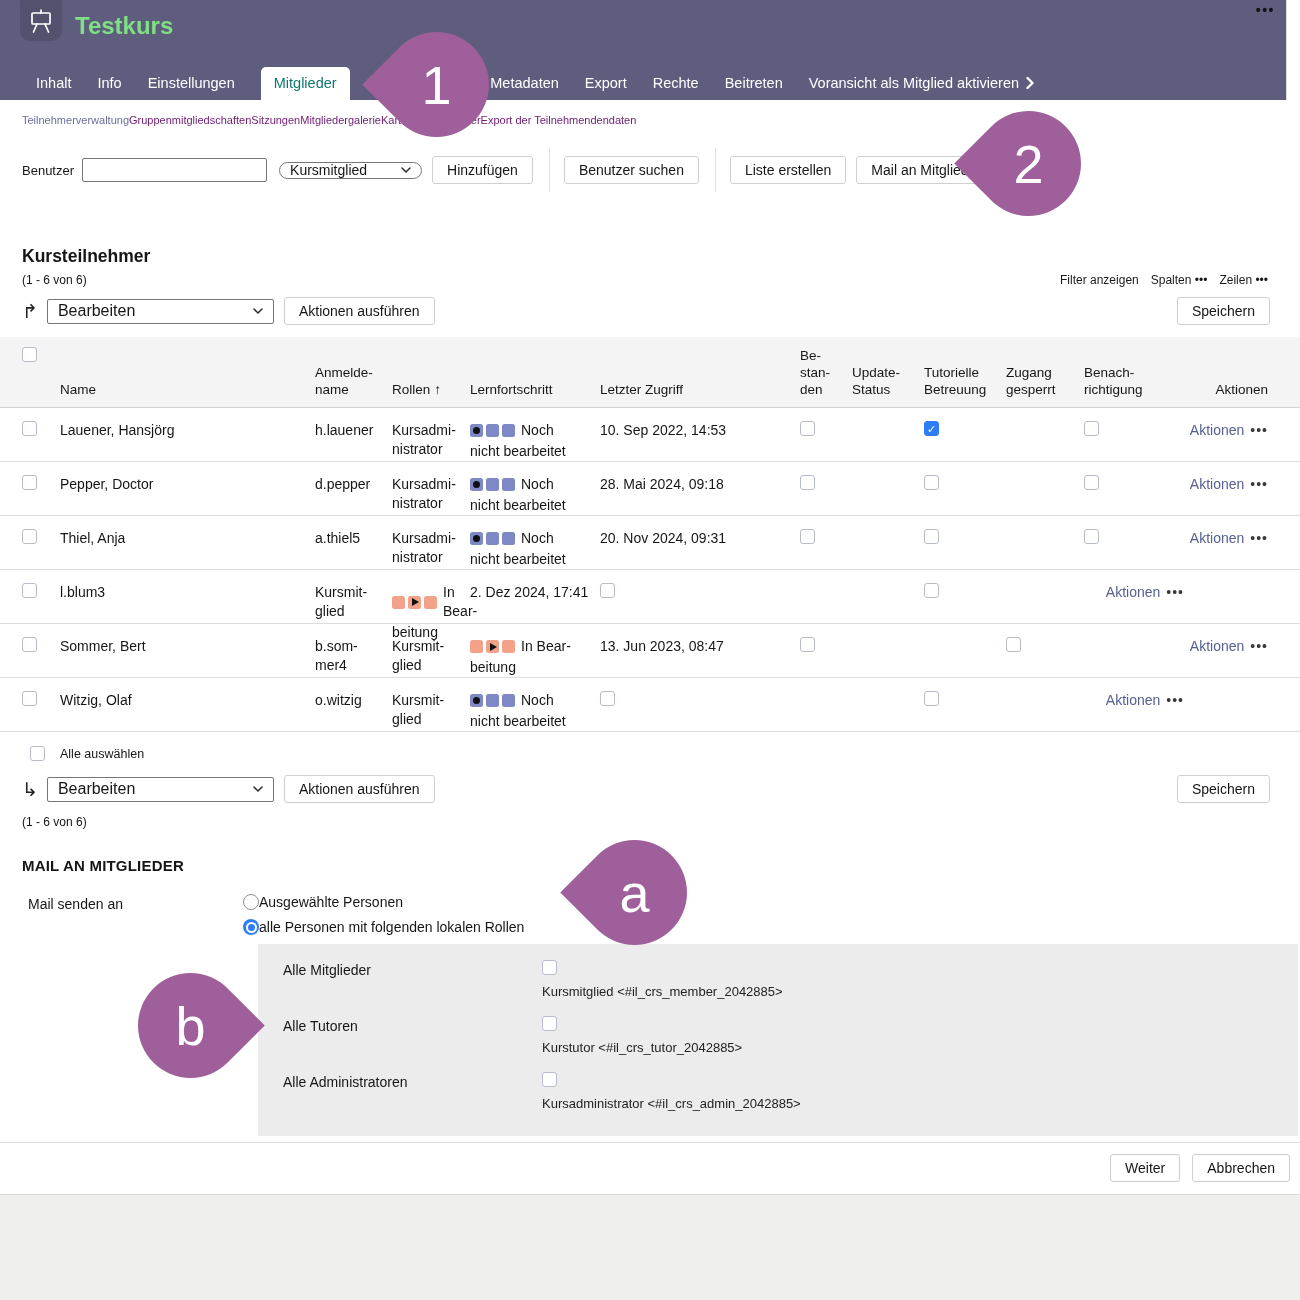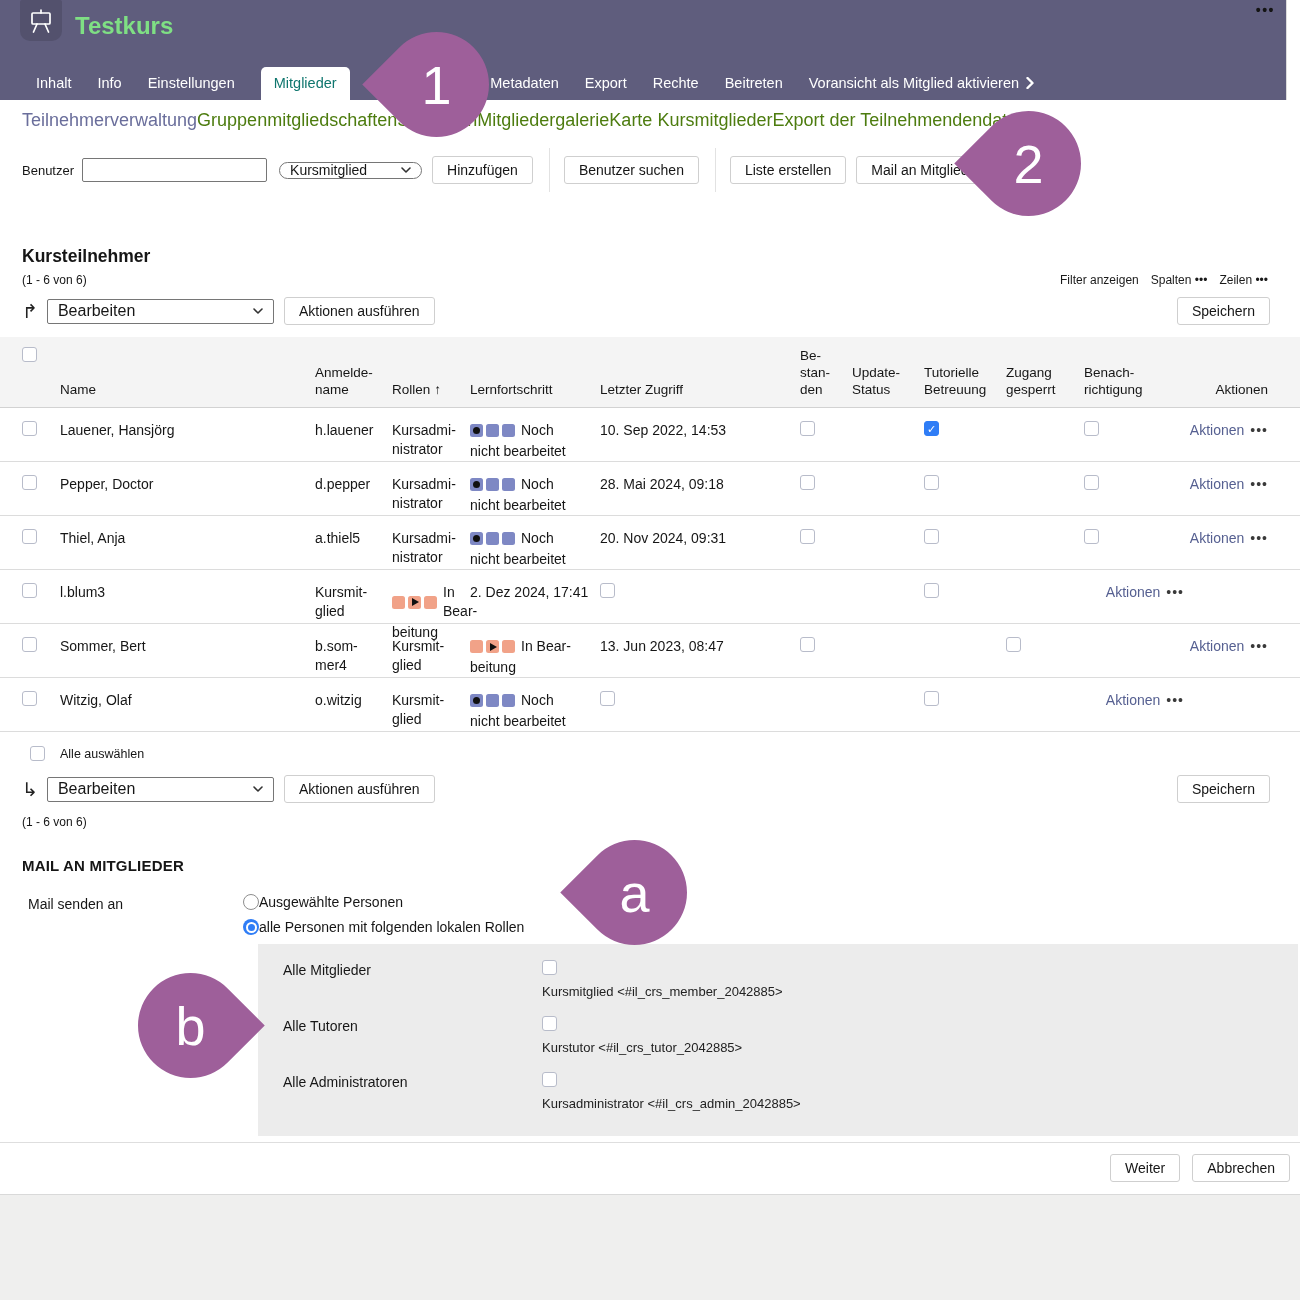--- a/index.html
+++ b/index.html
@@ -12,22 +12,22 @@
   .edge-strip { position:absolute; top:0; right:0; width:7px; height:100px; background:#fff; border-left:1px solid #dcdcdc; z-index:5; }
   .brand-tile { position:absolute; left:20px; top:0; width:42px; height:41px; background:#53516d; border-radius:2px 2px 10px 10px; display:flex; align-items:center; justify-content:center; }
   .page-title { position:absolute; left:75px; top:12px; font-size:24px; font-weight:700; color:#7fdf84; }
   .overflow-dots { position:absolute; right:18px; top:2px; color:#141414; font-size:14px; font-weight:700; letter-spacing:1.5px; }
   .tabs { position:absolute; left:36px; bottom:0; display:flex; align-items:flex-end; gap:26px; }
   .tab { color:#fff; font-size:14.5px; padding:0 0 9px; white-space:nowrap; display:flex; align-items:center; gap:7px; }
   .tab.active { background:#fff; color:#0f766e; padding:8px 13px 9px; border-radius:5px 5px 0 0; }
   .chev-icon { display:inline-block; }
 
   
-  .subtabs { display:flex; align-items:center; height:40px; padding-left:22px; font-size:18px; }
-  .subtab { color:#4d7c0f; white-space:nowrap; }
+  .subtabs { display:flex; align-items:center; height:40px; padding-left:22px; font-size:11px; }
+  .subtab { color:#701a75; white-space:nowrap; }
   .subtab.active { color:#6a6e9b; }
 
   
   .toolbar { display:flex; align-items:center; margin-top:8px; padding-left:22px; height:44px; font-size:14px; }
   .tb-label { font-size:13px; margin-right:8px; }
   .tb-input { width:185px; height:24px; border:1px solid #767676; border-radius:2px; background:#fff; font:inherit; padding:0 6px; }
   .selectbox { height:17px; border:1px solid #767676; border-radius:12px; background:#fff; display:flex; align-items:center; justify-content:space-between; padding:0 10px; }
   .tb-select { margin-left:12px; width:143px; }
   .btn { background:#fff; border:1px solid #cfcfcf; border-radius:3px; padding:5px 14px; font-size:14px; color:#161616; white-space:nowrap; font-family:inherit; }
   .toolbar .btn { margin-left:10px; }

